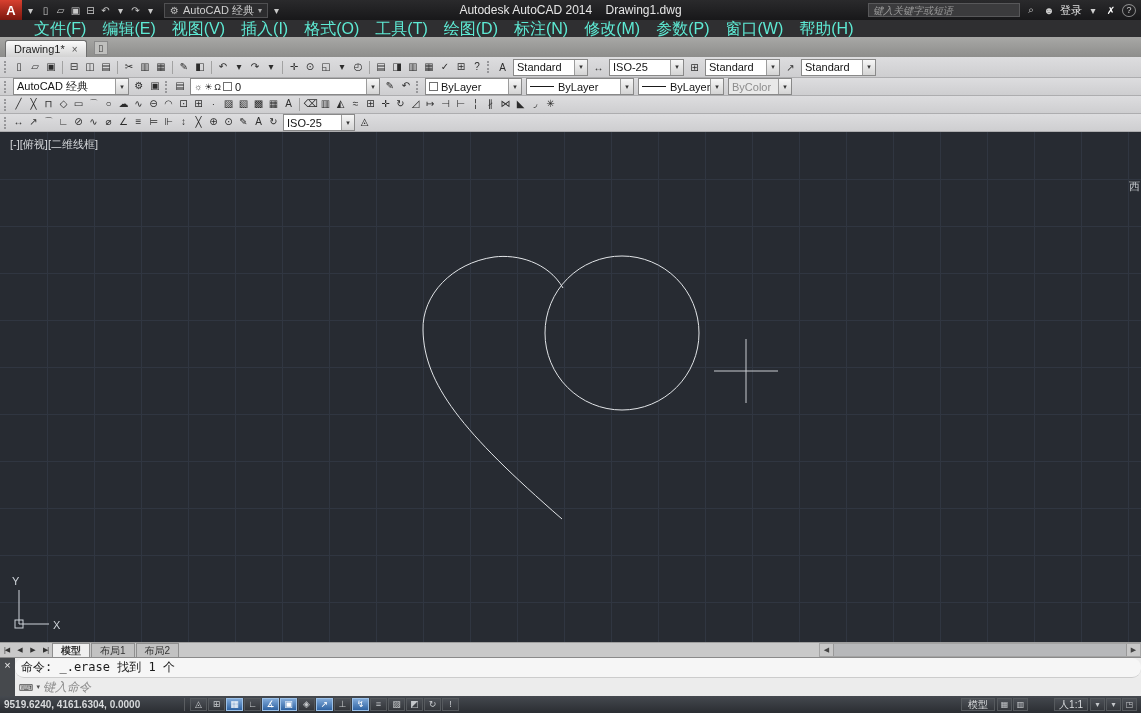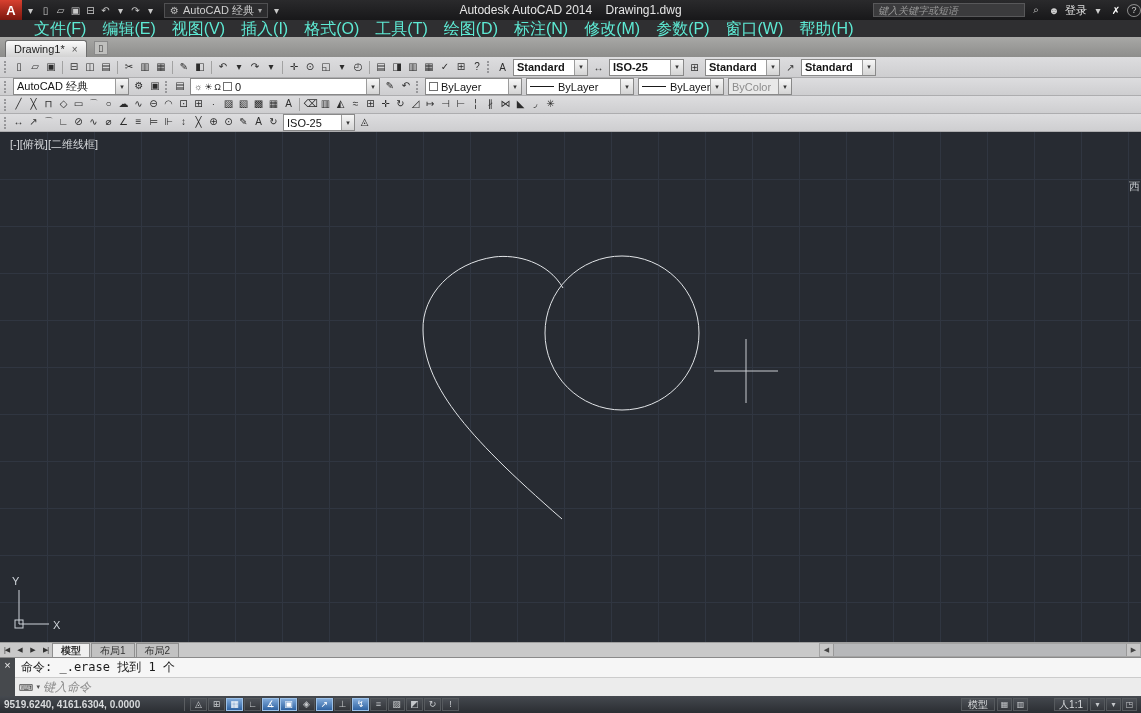--- a/index.html
+++ b/index.html
@@ -9,21 +9,21 @@
 
   
   .titlebar { height:20px; background:linear-gradient(#2a2a2c,#18181a); display:flex; align-items:center; position:relative; color:#d9d9d9; }
   .tb-left { display:flex; align-items:center; gap:1px; z-index:2; }
   .logo { width:22px; height:20px; background:linear-gradient(#d8402f,#7c170e); color:#fff; font-weight:bold; font-size:13px; display:flex; align-items:center; justify-content:center; }
   .qat-btn { min-width:15px; height:16px; color:#c9c9c9; font-size:10px; display:flex; align-items:center; justify-content:center; }
   .ws-combo { display:flex; align-items:center; gap:4px; border:1px solid #505052; background:#2c2c2e; height:15px; padding:0 5px; font-size:11px; color:#cfcfcf; margin-left:5px; }
   .ws-combo .arr { font-size:8px; color:#aaa; }
   .gearico { font-size:10px; color:#bdbdbd; }
   .tb-title { position:absolute; left:0; right:0; text-align:center; font-size:12px; color:#e6e6e6; white-space:pre; pointer-events:none; }
-  .tb-right { margin-left:auto; display:flex; align-items:center; gap:4px; z-index:2; }
+  .tb-right { margin-left:auto; display:flex; align-items:center; gap:4px; z-index:2; padding-right:5px; }
   .ic-search { width:152px; height:14px; background:#3b3b3d; border:1px solid #58585a; color:#ddd; font-size:10px; padding:0 4px; }
   .ic-search::placeholder { color:#999; font-style:italic; }
   .ic-btn { min-width:14px; height:14px; display:flex; align-items:center; justify-content:center; color:#cfcfcf; font-size:10px; }
   .signin { font-size:11px; color:#e0e0e0; }
   .ic-btn.help { border:1px solid #8d8d8d; border-radius:50%; width:13px; height:13px; font-size:9px; }
   .xchg { font-weight:bold; color:#fff; }
 
   
   .menubar { height:17px; background:#2f2f31; display:flex; align-items:center; padding-left:26px; }
   .menu-item { padding:0 8px; color:#5eead4; font-size:16px; line-height:17px; }
@@ -40,21 +40,21 @@
   .strip { display:flex; align-items:center; }
   .tb-btn { width:16px; height:15px; line-height:14px; text-align:center; font-size:10px; color:#2c2c2c; flex:none; }
   .row3 .tb-btn, .row4 .tb-btn { width:15px; }
   .tb-sep { width:1px; height:13px; background:#a2a2a2; margin:0 3px; display:inline-block; flex:none; }
   .grip { width:3px; height:12px; border-left:2px dotted #97979a; margin:0 4px 0 2px; flex:none; }
   .mini-btn { width:17px; height:15px; font-size:10px; color:#2c2c2c; text-align:center; line-height:15px; flex:none; }
   .combo { display:flex; align-items:center; height:17px; background:#fff; border:1px solid #898989; font-size:11px; color:#141414; padding-left:3px; margin:0 2px; flex:none; overflow:hidden; white-space:nowrap; }
   .combo .cval { flex:1; overflow:hidden; }
   .combo .carr { margin-left:auto; width:13px; align-self:stretch; display:flex; align-items:center; justify-content:center; background:linear-gradient(#f7f7f7,#d4d4d4); border-left:1px solid #9c9c9c; font-size:7px; color:#333; flex:none; }
   .combo.disabled { background:#e9e9e9; color:#8d8d8d; }
-  .w75{width:75px;font-weight:bold;} .w95{width:97px;} .w118{width:116px;} .w190{width:190px;} .w108{width:108px;} .w86{width:86px;} .w80{width:64px;} .w72{width:72px;}
+  .w75{width:75px;} .w95{width:97px;} .w118{width:116px;} .w190{width:190px;} .w108{width:108px;} .w86{width:86px;} .w80{width:64px;} .w72{width:72px;}
   .lyr-ico { font-size:9px; color:#333; margin-right:2px; flex:none; }
   .swatch { width:9px; height:9px; background:#fff; border:1px solid #707070; margin-right:3px; flex:none; }
   .line-sample { width:24px; height:0; border-top:1px solid #1a1a1a; margin-right:4px; flex:none; }
 
   
   .drawing { flex:1; position:relative; background:#272b32; overflow:hidden; }
   .drawing svg { position:absolute; inset:0; width:100%; height:100%; display:block; }
   .vp-controls { position:absolute; top:5px; left:10px; color:#d4d7da; font-size:11px; }
   .compass-w { position:absolute; top:47px; right:1px; color:#c4c8cc; font-size:11px; }
 
@@ -65,21 +65,21 @@
   .ltab.active { background:#f0f0f0; font-weight:bold; }
   .hscroll { margin-left:auto; display:flex; align-items:center; width:322px; height:14px; background:#dadada; border:1px solid #a3a3a3; }
   .sb-btn { width:13px; height:100%; font-size:7px; display:flex; align-items:center; justify-content:center; color:#444; background:#c7c7c7; flex:none; }
   .sb-thumb { flex:1; height:100%; background:#b7b8ba; border-left:1px solid #999; border-right:1px solid #999; }
 
   
   .cmdwin { height:39px; display:flex; border-top:1px solid #8a8a8a; background:#ededed; }
   .cmd-grip { width:15px; background:#46494d; display:flex; flex-direction:column; align-items:center; padding-top:2px; gap:10px; }
   .cmd-close { color:#efefef; font-size:11px; line-height:10px; }
   .cmd-body { flex:1; display:flex; flex-direction:column; }
-  .cmd-history { flex:1; background:#f6f6f6; font:12px "DejaVu Sans Mono","Liberation Mono",monospace; color:#1b1b1b; display:flex; align-items:center; padding-left:6px; border-bottom:1px solid #cccccc; }
+  .cmd-history { flex:1; background:#f6f6f6; font:12px "DejaVu Sans Mono","Liberation Mono",monospace; color:#1b1b1b; display:flex; align-items:center; padding-left:6px; border-bottom:1px solid #cccccc;border-radius:9px; }
   .cmd-inputrow { height:18px; background:#ececec; display:flex; align-items:center; padding-left:4px; gap:3px; }
   .cmd-kbd { font-size:10px; color:#4e4e4e; }
   .cmd-arr { font-size:7px; color:#4e4e4e; }
   .cmd-input { flex:1; border:none; background:transparent; font:12px "DejaVu Sans Mono","Liberation Mono",monospace; color:#333; outline:none; }
   .cmd-input::placeholder { color:#8c8c8c; font-style:italic; }
 
   
   .statusbar { height:17px; background:linear-gradient(#45494f,#2a2d32); display:flex; align-items:center; color:#d8dadc; font-size:11px; padding:0 4px; gap:2px; }
   .coords { width:178px; font-size:10px; flex:none;font-weight:bold; }
   .toggles { display:flex; align-items:center; gap:1px; border-left:1px solid #5a5d61; padding-left:5px; }

